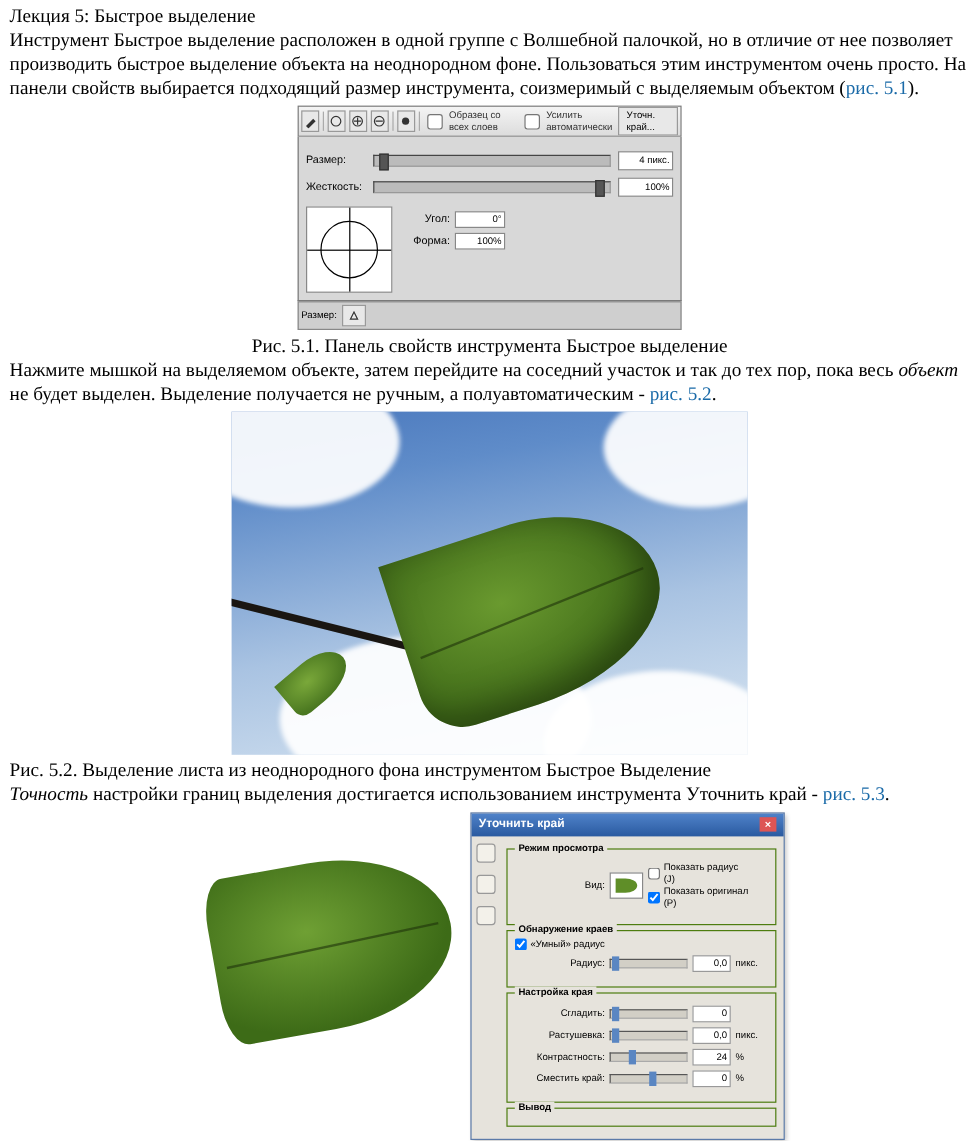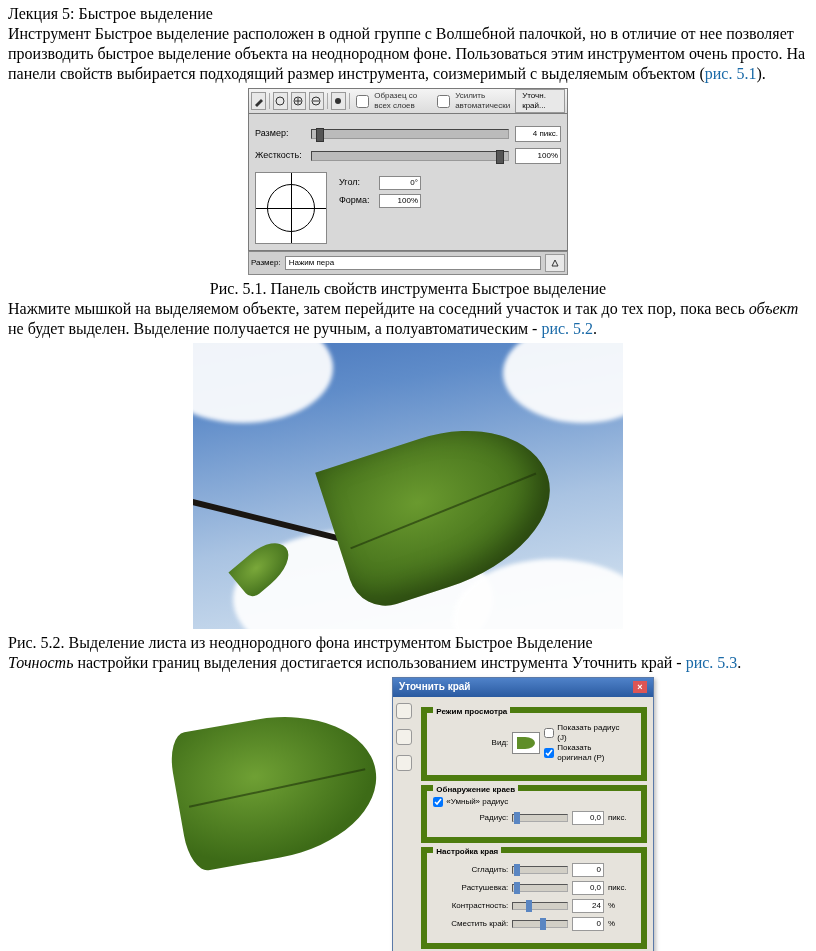--- a/index.html
+++ b/index.html
@@ -62,21 +62,21 @@
   }
   .brush-circle::before{
     content:''; width:46px; height:46px; border:1px solid #000; border-radius:50%;
     position:absolute;
   }
   .brush-circle::after{
     content:''; width:70px; height:1px; background:#000; position:absolute;
   }
   .brush-circle .v{ width:1px; height:70px; background:#000; position:absolute;}
   .mini { display:flex; align-items:center; gap:4px; margin:4px 0;}
-  .mini .lab{ width:36px; font-size:9px; }
+  .mini .lab{ width:36px; font-size:9px; text-align:right;}
   .mini .box{ width:36px; height:12px; background:#fff; border:1px solid #888; font-size:8px; text-align:right; padding:0 2px; line-height:12px;}
   .foot51 { display:flex; align-items:center; gap:4px; background:#cfcfcf; border:1px solid #888; padding:2px; font-size:8px;}
   .foot51 .drop{ flex:1; background:#fff; border:1px solid #888; height:12px; line-height:12px; padding:0 3px;}
 
   
   .fig52 {
     width: 430px; height: 286px; position: relative; overflow: hidden;
     background: linear-gradient(170deg,#4a78bd 0%,#5f8cc9 20%,#a9c3e2 60%,#d9e6f2 100%);
   }
   .cloud { position:absolute; background:#fff; border-radius:50%; filter:blur(2px); opacity:0.92;}
@@ -125,21 +125,21 @@
     border:1px solid #5b7aa8;
     box-shadow: 2px 2px 4px rgba(0,0,0,0.25);
   }
   .dlg-title {
     background: linear-gradient(#4f82c9,#2a5aa0);
     color:#fff; font-weight:bold; font-size:10px;
     padding:3px 6px; display:flex; align-items:center; justify-content:space-between;
   }
   .dlg-x { width:14px; height:12px; background:#d55; color:#fff; text-align:center; line-height:12px; font-size:9px;}
   .dlg-body { padding:6px;}
-  .group53 { border:6px solid #4d7c0f; margin:4px 0; padding:6px 6px 8px 6px; position:relative;}
+  .group53 { border:1px solid #4d7c0f; margin:4px 0; padding:6px 6px 8px 6px; position:relative;}
   .group53 .gtitle{ position:absolute; top:-6px; left:6px; background:#e6e3dc; padding:0 3px; font-weight:bold; font-size:8px;}
   .row53{ display:flex; align-items:center; gap:4px; margin:4px 15px;}
   .row53 .lab{ width:60px; text-align:right;}
   .row53 .track{ flex:1; height:6px; background:#d2cfc6; border:1px inset #aaa; position:relative;}
   .row53 .track .th{ position:absolute; top:-3px; width:6px; height:12px; background:#5a86c2; left:30%;}
   .row53 .fld{ width:26px; height:12px; background:#fff; border:1px solid #999; text-align:right; padding:0 2px; line-height:12px;}
   .row53 .unit{ width:12px; font-size:8px;}
   .view-thumb{ width:26px; height:20px; border:1px solid #888; background:#fff; display:flex; align-items:center; justify-content:center;}
   .view-thumb .mleaf{ width:18px; height:12px; background:#5f8e28; border-radius:0 60% 60% 0 / 0 55% 55% 0;}
   .chk53{ display:flex; align-items:center; gap:3px; font-size:8px;}
@@ -227,21 +227,20 @@
             </div>
           <div class="mini">
               <div class="lab">Форма:</div>
               <div class="box">100%</div>
             </div>
         </div>
       </div>
     </div>
     <div class="foot51">
       <span>Размер:</span>
-      <div class="drop">Нажим пера</div>
       <div class="tb-btn">
           <svg width="10" height="10">
             <path d="M2 8 L5 2 L8 8 Z" fill="none" stroke="#333"></path>
           </svg>
         </div>
     </div>
   </div>
 </div>
 
 <p class="caption">

